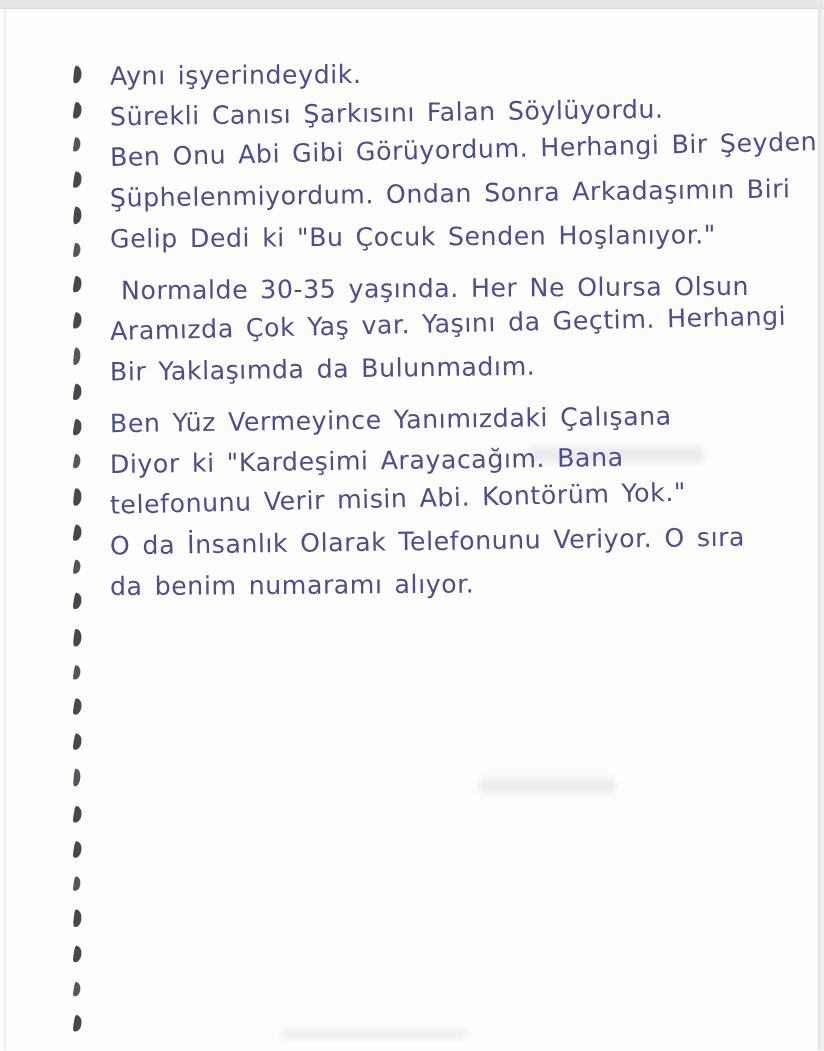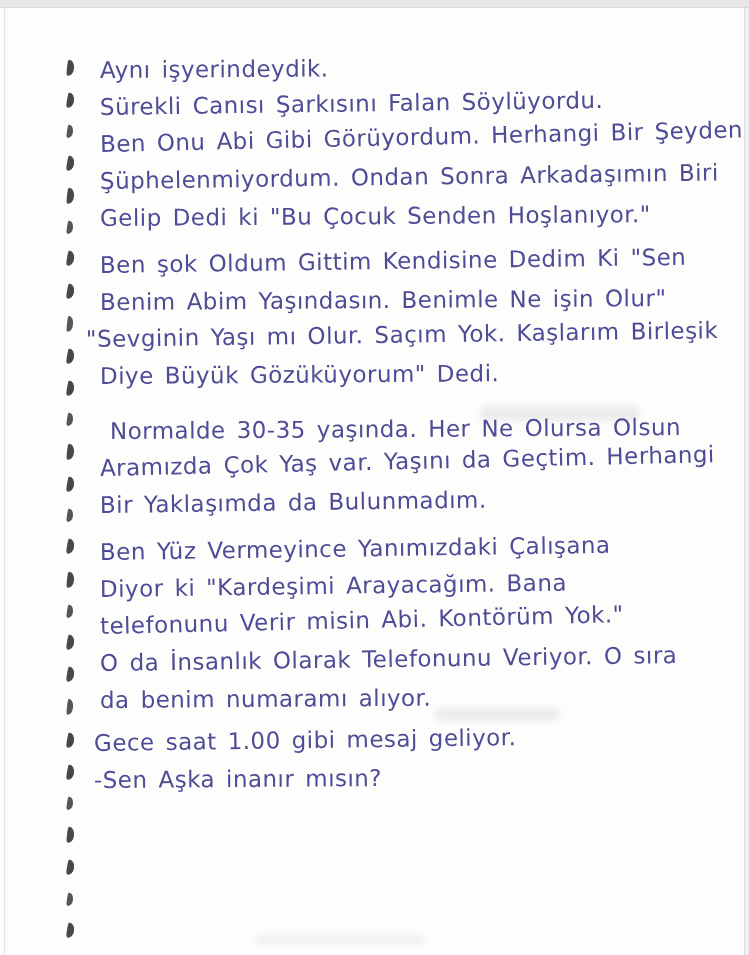--- a/index.html
+++ b/index.html
@@ -118,45 +118,35 @@
   <div class="text-area">
 
     <div class="paragraph">
       <span class="line t1">Aynı işyerindeydik.</span>
       <span class="line t2">Sürekli Canısı Şarkısını Falan Söylüyordu.</span>
       <span class="line t3">Ben Onu Abi Gibi Görüyordum. Herhangi Bir Şeyden</span>
       <span class="line t2">Şüphelenmiyordum. Ondan Sonra Arkadaşımın Biri</span>
       <span class="line t1">Gelip Dedi ki "Bu Çocuk Senden Hoşlanıyor."</span>
     </div>
 
-    <div class="paragraph gap-lg">
-      <span class="line t2">Ben şok Oldum Gittim Kendisine Dedim Ki "Sen</span>
-      <span class="line t1">Benim Abim Yaşındasın. Benimle Ne işin Olur"</span>
-      <span class="line t2 out-sm">"Sevginin Yaşı mı Olur. Saçım Yok. Kaşlarım Birleşik</span>
-      <span class="line t1">Diye Büyük Gözüküyorum" Dedi.</span>
-    </div>
 
     <div class="paragraph">
       <span class="line t1 in-sm">Normalde 30-35 yaşında. Her Ne Olursa Olsun</span>
       <span class="line t3">Aramızda Çok Yaş var. Yaşını da Geçtim. Herhangi</span>
       <span class="line t2">Bir Yaklaşımda da Bulunmadım.</span>
     </div>
 
     <div class="paragraph gap-sm">
       <span class="line t2">Ben Yüz Vermeyince Yanımızdaki Çalışana</span>
       <span class="line t2">Diyor ki "Kardeşimi Arayacağım. Bana</span>
       <span class="line t3">telefonunu Verir misin Abi. Kontörüm Yok."</span>
       <span class="line t2">O da İnsanlık Olarak Telefonunu Veriyor. O sıra</span>
       <span class="line t1">da benim numaramı alıyor.</span>
     </div>
 
-    <div class="paragraph gap-sm">
-      <span class="line t2 out-xs">Gece saat 1.00 gibi mesaj geliyor.</span>
-      <span class="line t1 out-xs">-Sen Aşka inanır mısın?</span>
-    </div>
 
 
   </div>
 </div>
 
 <div class="top-band"></div>
 <div class="left-edge-line"></div>
 <div class="right-edge"></div>
 
 </body></html>

